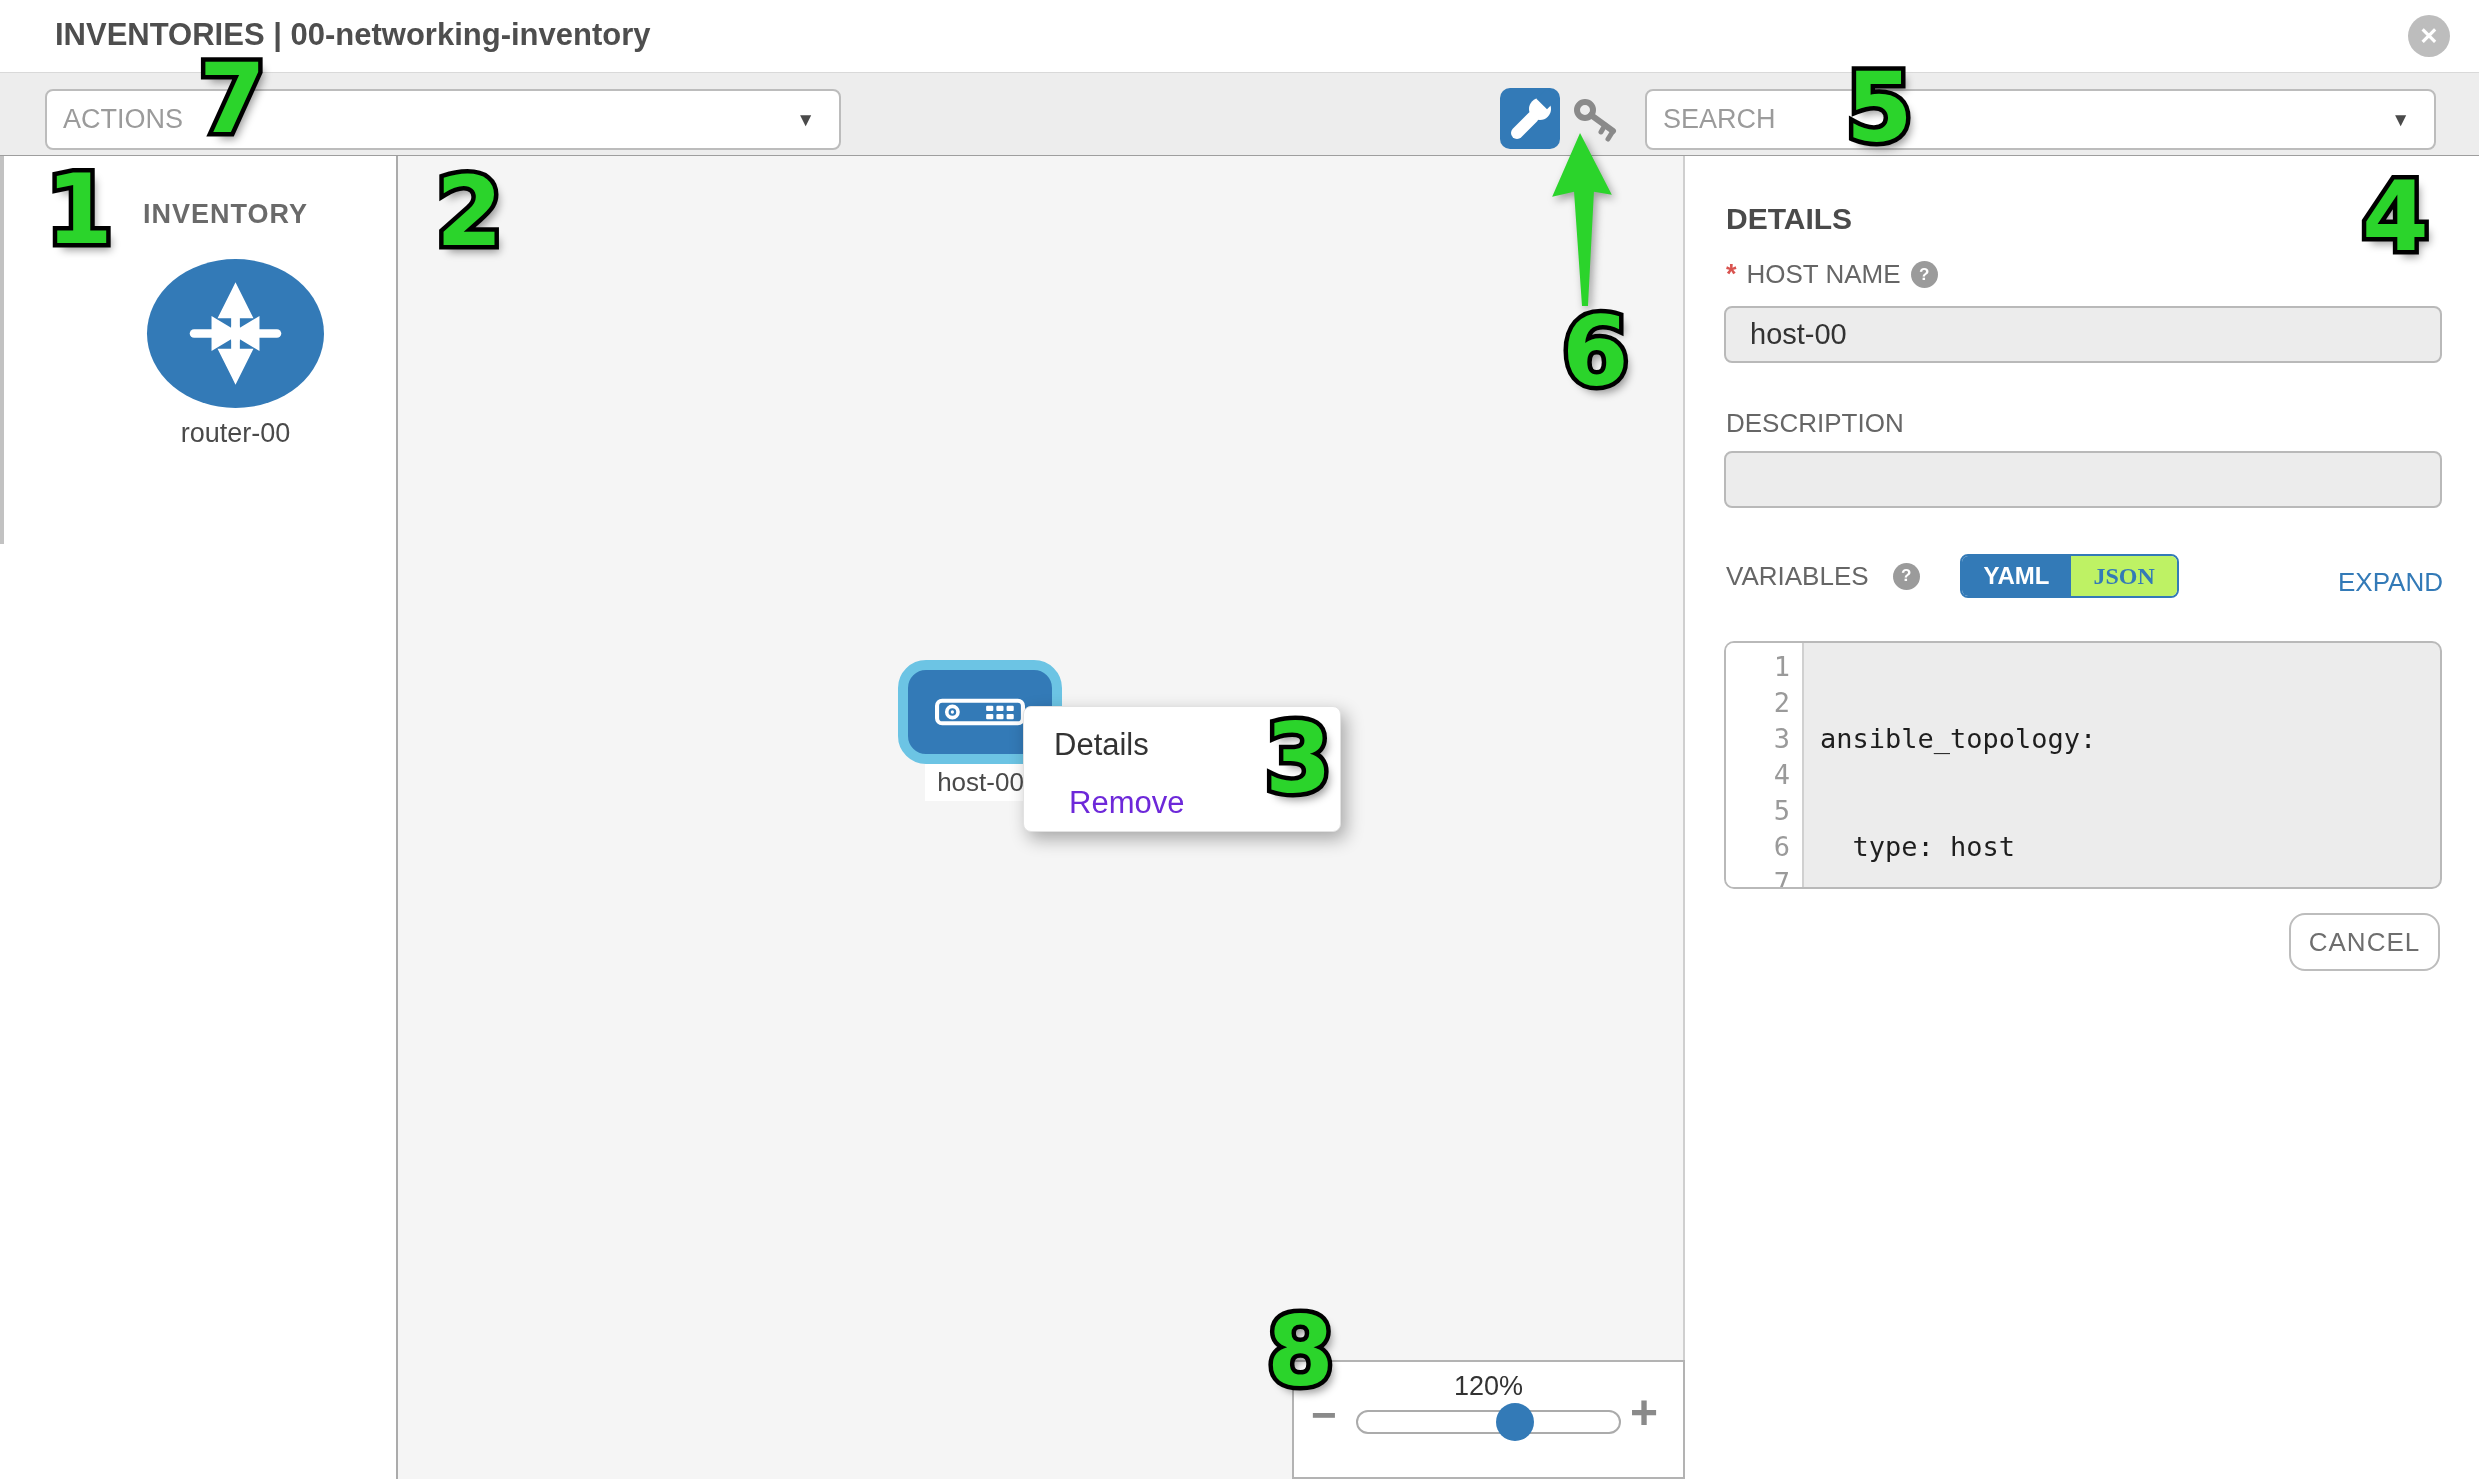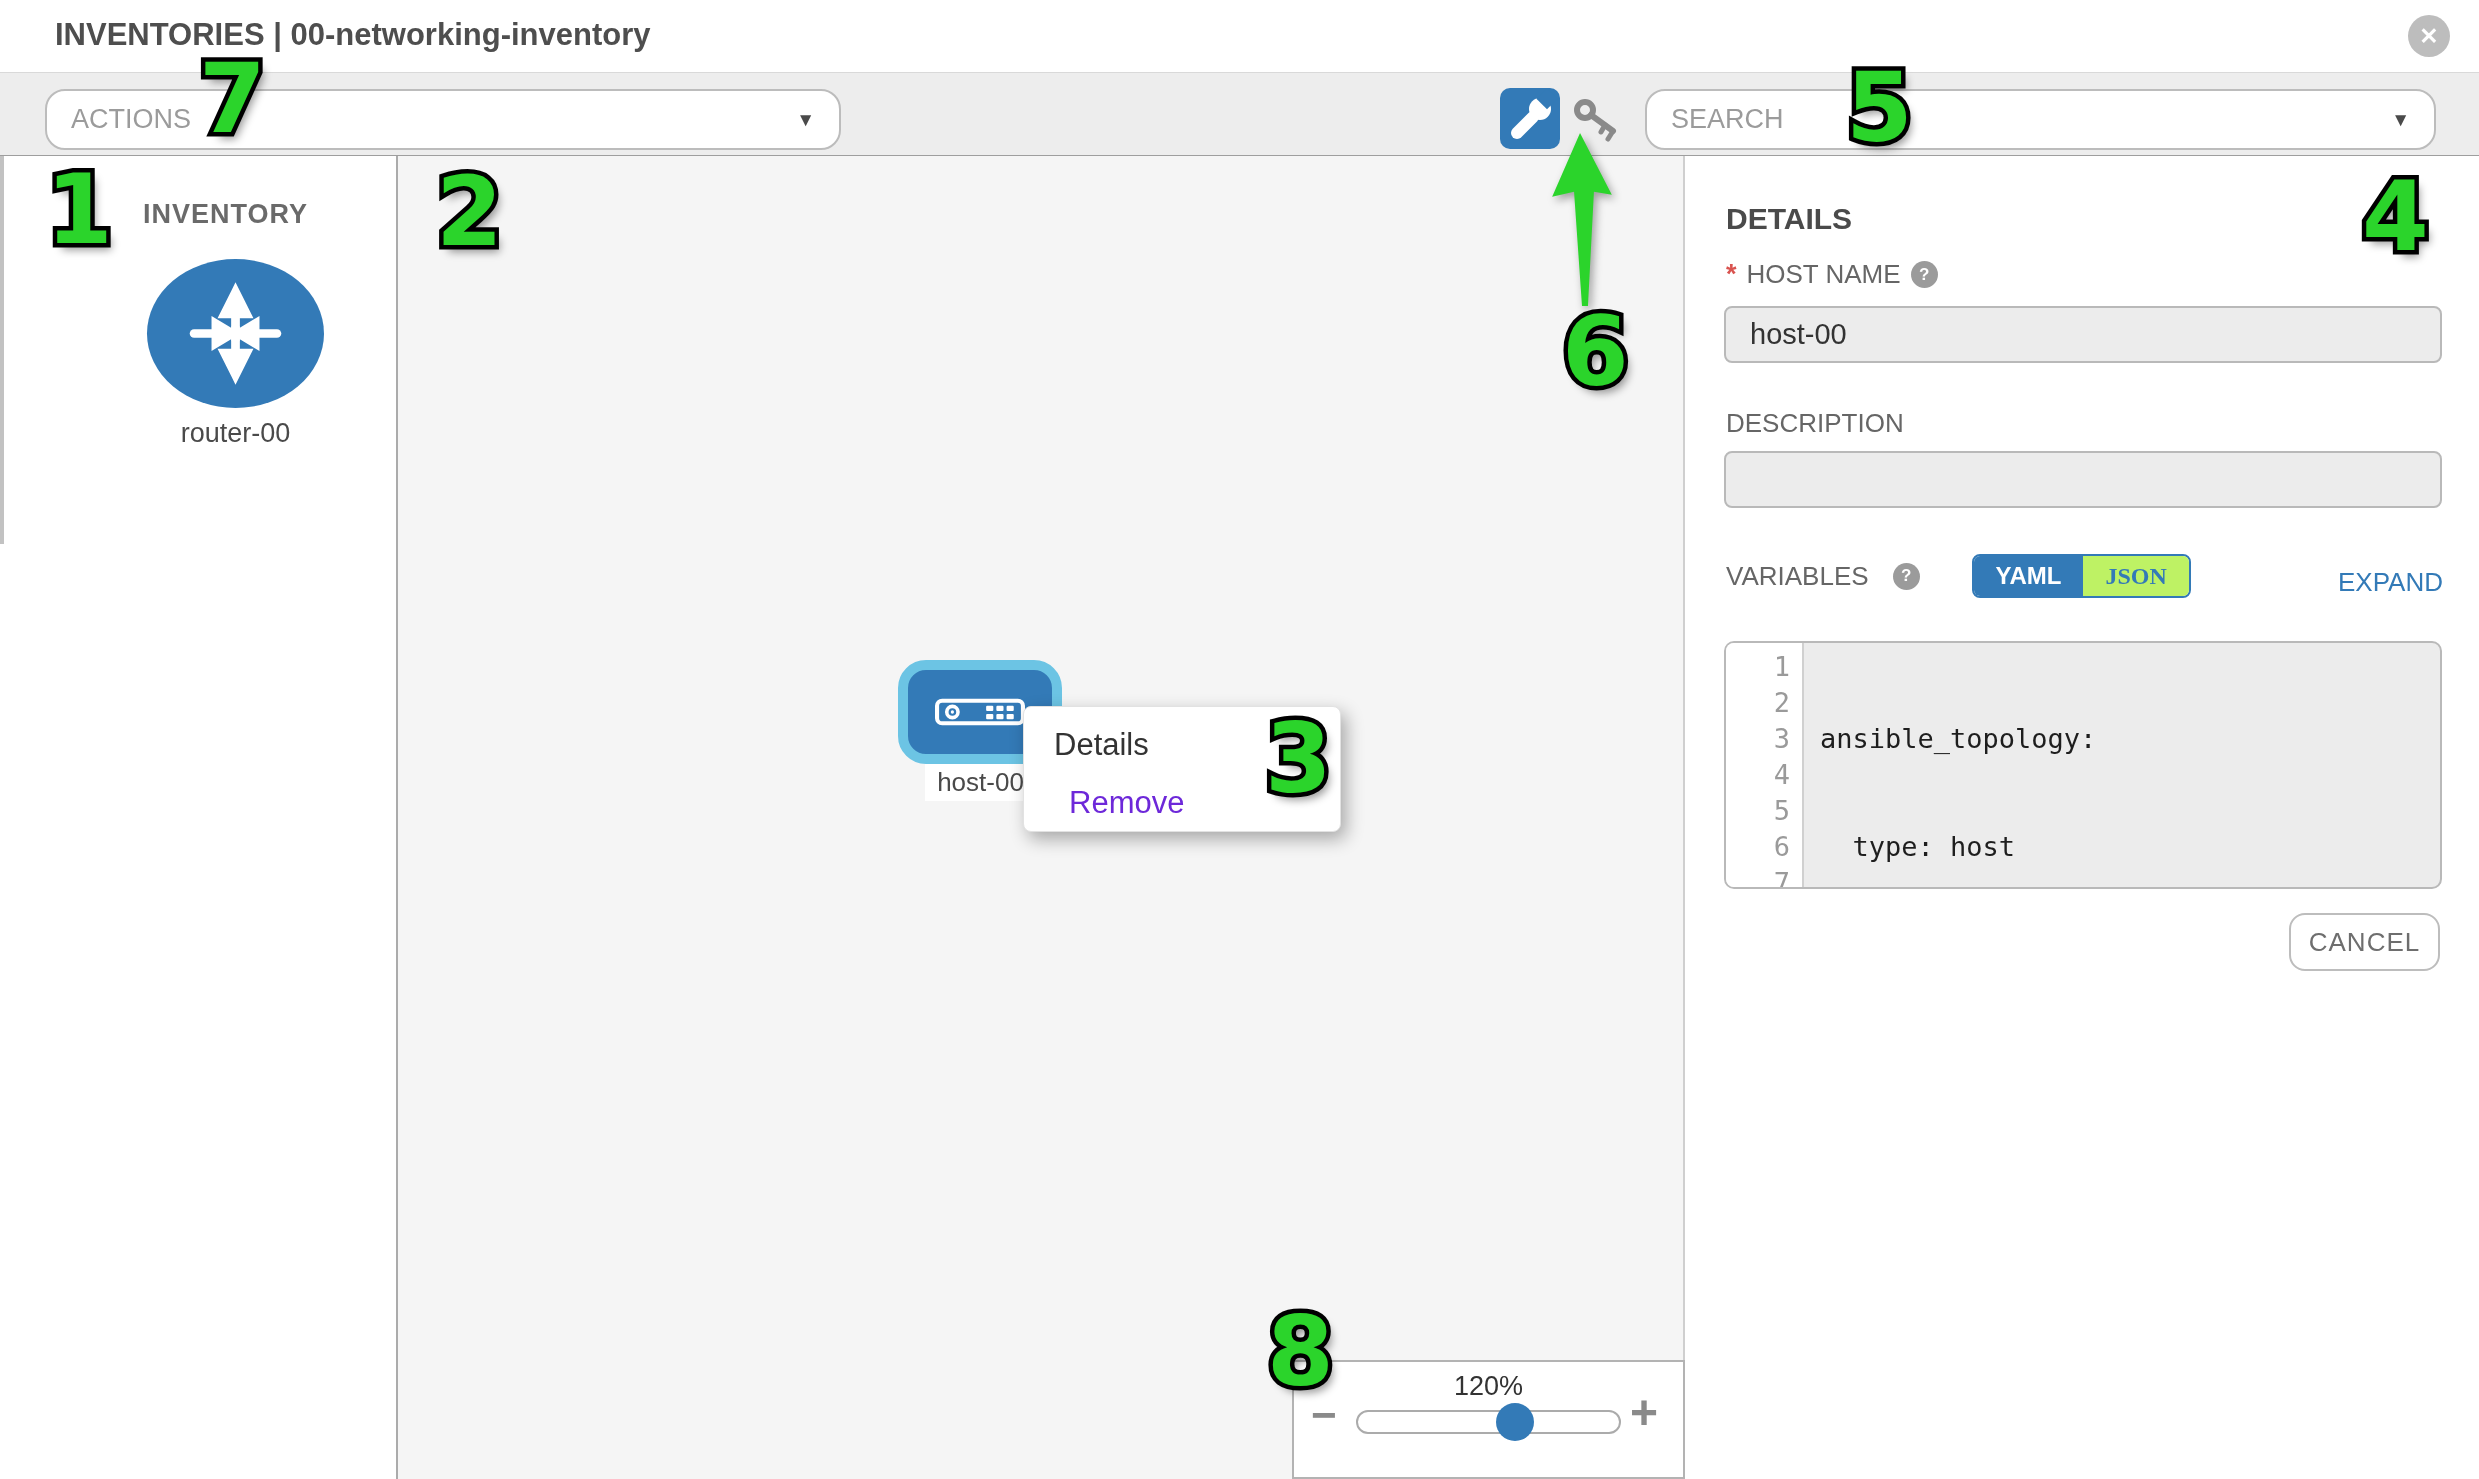--- a/index.html
+++ b/index.html
@@ -11,21 +11,21 @@
   
   .header { position:absolute; left:0; top:0; width:2480px; height:72px; background:#ffffff; }
   .header-title { position:absolute; left:55px; top:17px; font-size:31px; font-weight:bold; color:#4e4e4e; }
   .close-btn { position:absolute; left:2408px; top:15px; width:42px; height:42px; border-radius:50%;
     background:#bdbdbd; color:#ffffff; font-size:23px; font-weight:bold;
     display:flex; align-items:center; justify-content:center; cursor:pointer; }
   
   .toolbar { position:absolute; left:0; top:72px; width:2480px; height:85px; background:#ededed;
     border-top:1px solid #d9d9d9; border-bottom:2px solid #9e9e9e; }
   .combo { position:absolute; top:89px; height:61px; background:#ffffff; border:2px solid #bcbcbc;
-    border-radius:20px; display:flex; align-items:center; padding:0 24px; font-size:27px; color:#9b9b9b; }
+    border-radius:8px; display:flex; align-items:center; padding:0 16px; font-size:27px; color:#9b9b9b; }
   .combo-actions { left:45px; width:796px; }
   .combo-search { left:1645px; width:791px; }
   .combo .caret { position:absolute; right:24px; top:50%; transform:translateY(-52%);
     color:#4a4a4a; font-size:19px; }
   .tool-btn { position:absolute; left:1500px; top:88px; width:60px; height:61px; background:#337ab7;
     border-radius:10px; display:flex; align-items:center; justify-content:center; }
   .key-wrap { position:absolute; left:1572px; top:96px; width:50px; height:48px; }
   
   .sidebar { position:absolute; left:0; top:156px; width:398px; height:1323px; background:#ffffff;
     border-right:2px solid #ababab; }
@@ -74,21 +74,21 @@
   .row-variables { top:553px; height:46px; gap:24px; }
   .req-star { color:#d9534f; font-weight:bold; font-size:27px; }
   .help-icon { width:27px; height:27px; border-radius:50%; background:#9b9b9b; color:#ffffff;
     font-size:17px; font-weight:bold; display:inline-flex; align-items:center; justify-content:center; }
   .field-input { position:absolute; left:1724px; width:718px; height:57px; background:#ececec;
     border:2px solid #b9b9b9; border-radius:8px; font-size:29px; color:#333333;
     padding:0 24px; font-family:"Liberation Sans", sans-serif; outline:none; }
   .input-hostname { top:306px; }
   .input-description { top:451px; }
   .toggle-group { display:flex; height:44px; border:2px solid #337ab7; border-radius:8px; overflow:hidden;
-    margin-left:28px; }
+    margin-left:16px; }
   .toggle-btn { display:flex; align-items:center; justify-content:center; padding:0 22px;
     font-size:24px; font-weight:bold; cursor:pointer; }
   .toggle-btn.active { background:#337ab7; color:#ffffff; }
   .toggle-btn.inactive { background:#bef264; color:#337ab7;font-family:Liberation Serif, serif; }
   .expand-link { position:absolute; right:37px; top:567px; color:#337ab7; font-size:26px; cursor:pointer; }
   .editor { position:absolute; left:1724px; top:641px; width:718px; height:248px; background:#ececec;
     border:2px solid #b9b9b9; border-radius:10px; overflow:hidden; display:flex; }
   .gutter { width:78px; background:#ffffff; border-right:2px solid #d0d0d0; padding:6px 12px 0 0;
     font-family:"DejaVu Sans Mono", monospace; font-size:27px; line-height:36px;
     color:#9a9a9a; text-align:right; flex-shrink:0; }

